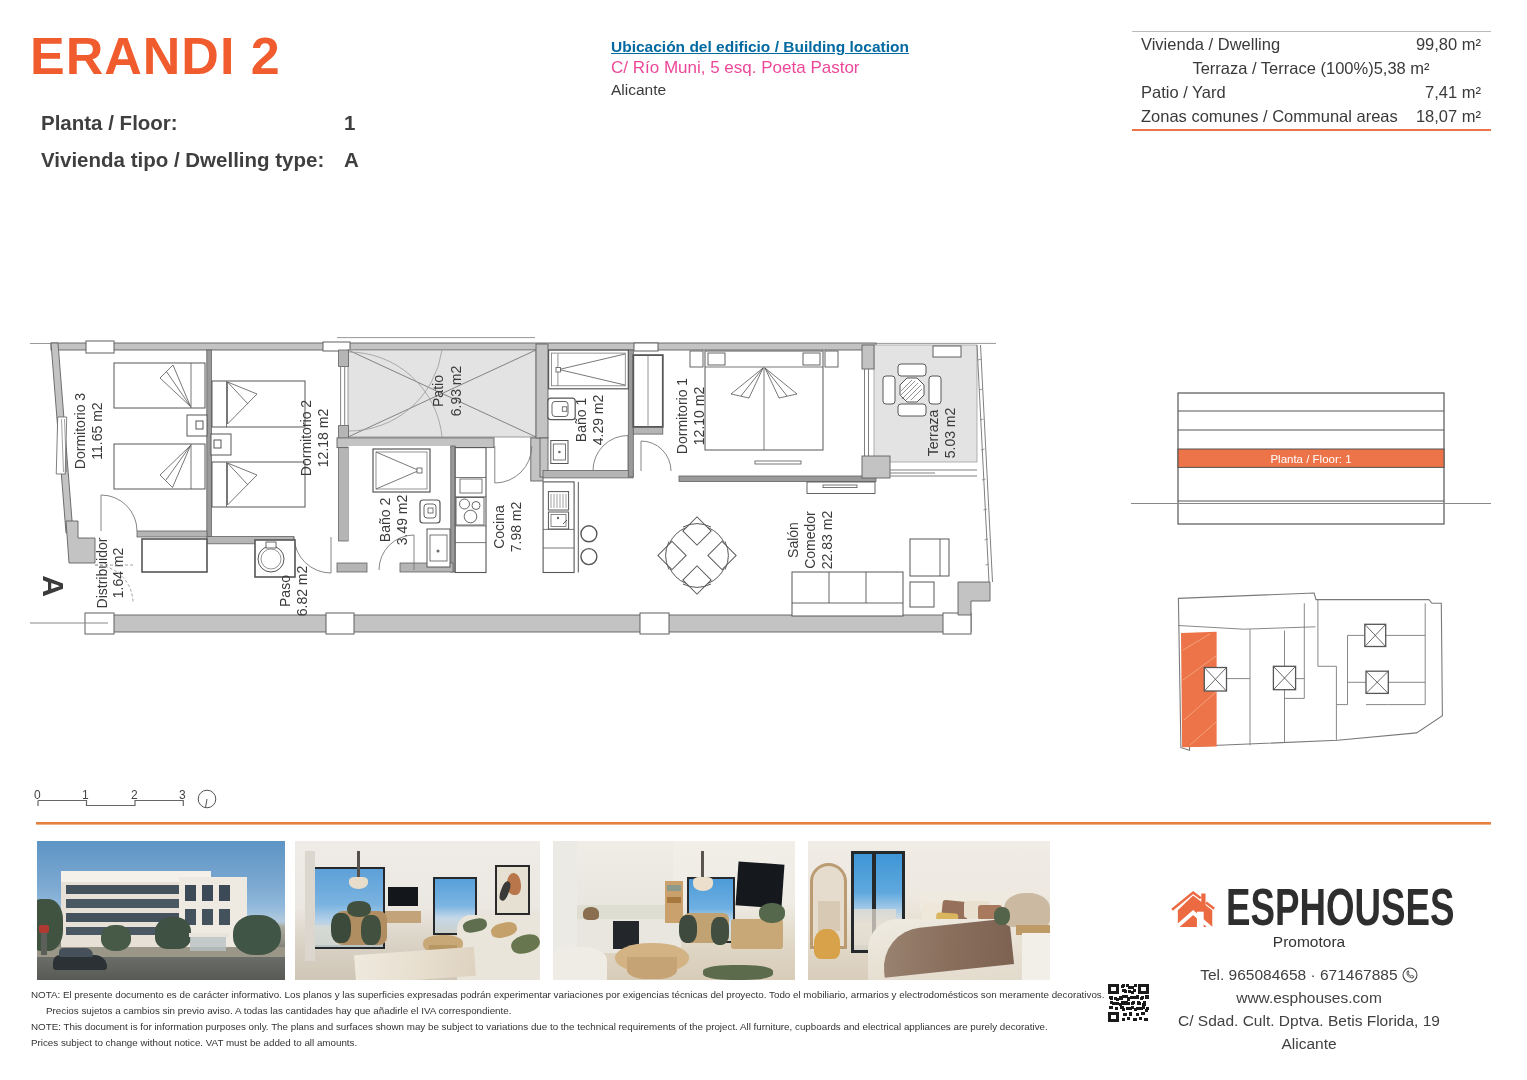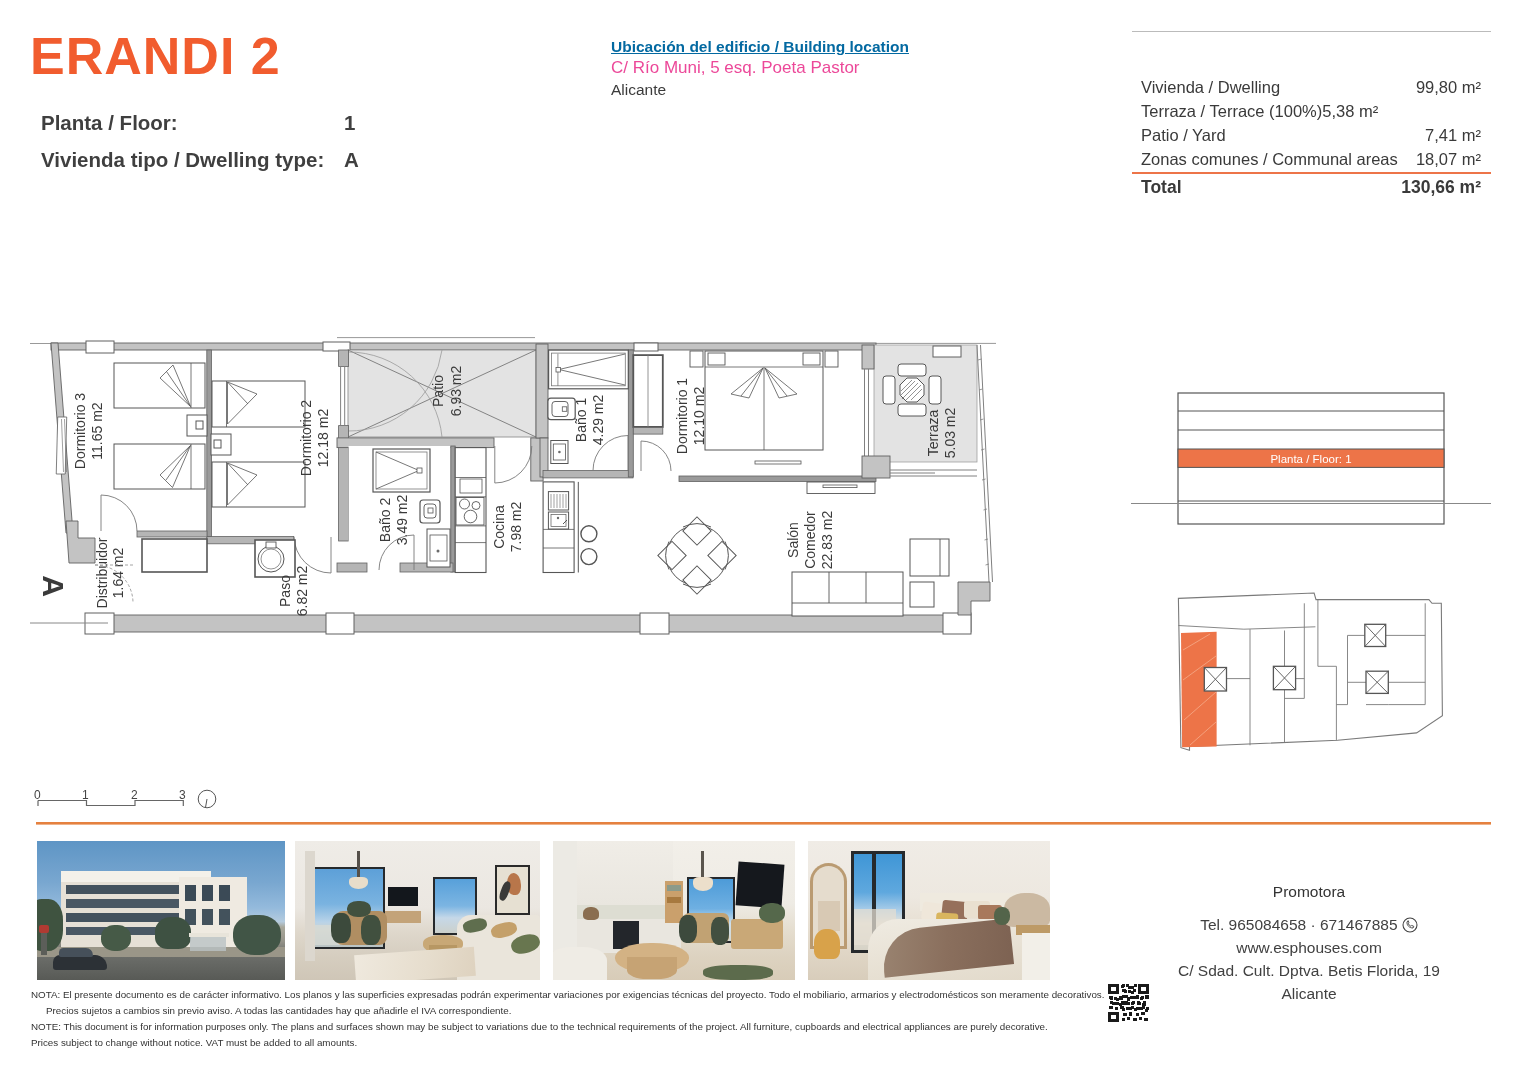--- a/index.html
+++ b/index.html
@@ -23,45 +23,41 @@
 <div class="abs" style="left:611px;top:38px;font-size:15.5px;font-weight:bold;text-decoration:underline;color:#0369a1;">Ubicación del edificio / Building location</div>
 
 <div class="abs" style="left:611px;top:58px;font-size:17px;color:#ec4899;">C/ Río Muni, 5 esq. Poeta Pastor</div>
 
 <div class="abs" style="left:611px;top:81px;font-size:15.5px;color:#3b3b3b;">Alicante</div>
 
 <div class="abs" style="left:1132px;top:31px;width:359px;">
   <div style="height:1px;background:#bbb;"></div>
 
 
-  <div style="font-size:16.5px;height:24px;line-height:24px;padding:0 10px 0 9px;display:flex;justify-content:space-between;margin-top:43px;">
+  <div style="font-size:16.5px;height:24px;line-height:24px;padding:0 10px 0 9px;display:flex;justify-content:space-between;">
       <span>Vivienda / Dwelling</span>
       <span>99,80 m²</span>
     </div>
 
-  <div style="font-size:16.5px;height:24px;line-height:24px;padding:0 10px 0 9px;display:flex;justify-content:flex-start;">
+  <div style="font-size:16.5px;height:24px;line-height:24px;padding:0 10px 0 9px;display:flex;justify-content:center;">
       <span>Terraza / Terrace (100%)</span>
       <span>5,38 m²</span>
     </div>
 
   <div style="font-size:16.5px;height:24px;line-height:24px;padding:0 10px 0 9px;display:flex;justify-content:space-between;">
       <span>Patio / Yard</span>
       <span>7,41 m²</span>
     </div>
 
   <div style="font-size:16.5px;height:24px;line-height:24px;padding:0 10px 0 9px;display:flex;justify-content:space-between;">
       <span>Zonas comunes / Communal areas</span>
       <span>18,07 m²</span>
     </div>
   <div style="height:2px;background:#ed7448;margin-top:1px;"></div>
 
-  <div style="font-size:17.5px;font-weight:bold;height:26px;line-height:26px;padding:0 10px 0 9px;display:flex;justify-content:space-between;">
-      <span>Total</span>
-      <span>130,66 m²</span>
-    </div>
 </div>
 
 <svg class="abs" style="left:0;top:0;" width="1527" height="1080" viewBox="0 0 1527 1080" font-family="Liberation Sans, sans-serif" fill="none">
 
 <g>
       <path d="M30 343.5 H51 M337 337.6 H535 M876 343.4 H996" stroke="#999" stroke-width="1"></path>
     </g>
 
 <g>
       <rect x="51" y="343" width="825" height="7" fill="#c3c3c3" stroke="#616161" stroke-width="0.9"></rect>
@@ -727,20 +723,32 @@
 <div class="abs" style="left:31px;top:989px;font-size:9.8px;color:#333;">NOTA: El presente documento es de carácter informativo. Los planos y las superficies expresadas podrán experimentar variaciones por exigencias técnicas del proyecto. Todo el mobiliario, armarios y electrodomésticos son meramente decorativos.</div>
 
 <div class="abs" style="left:46px;top:1005px;font-size:9.8px;color:#333;">Precios sujetos a cambios sin previo aviso. A todas las cantidades hay que añadirle el IVA correspondiente.</div>
 
 <div class="abs" style="left:31px;top:1021px;font-size:9.8px;color:#333;">NOTE: This document is for information purposes only. The plans and surfaces shown may be subject to variations due to the technical requirements of the project. All furniture, cupboards and electrical appliances are purely decorative.</div>
 
 <div class="abs" style="left:31px;top:1037px;font-size:9.8px;color:#333;">Prices subject to change without notice. VAT must be added to all amounts.</div>
 
 <div class="abs" style="left:1129px;top:876px;width:360px;text-align:center;">
 
+  <div style="position:relative;height:50px;">
+
+    <svg class="abs" style="left:39px;top:7px;" width="56" height="44" viewBox="0 0 58 46">
+      <path d="M26 13 L46 28.5 L46 46 L10 46 L10 28.5 Z" fill="#ec6a41"></path>
+      <path d="M7 47.5 L26 31 L45 47.5" stroke="#fff" stroke-width="4" fill="none"></path>
+      <rect x="30" y="30" width="7" height="16" fill="#fff"></rect>
+      <path d="M34.5 11 h4.5 v12 h-4.5 Z" fill="#ec6a41"></path>
+      <path d="M4 28 L26 10 L34 16 M39.5 20.5 L48 27" stroke="#ec6a41" stroke-width="2.6" fill="none"></path>
+    </svg>
+
+    <div class="abs" style="left:97px;top:2px;font-size:51px;font-weight:bold;color:#2e2e2e;transform:scaleX(0.72);transform-origin:0 0;white-space:nowrap;">ESPHOUSES</div>
+  </div>
 
   <div style="font-size:15.5px;color:#333;margin-top:7px;">Promotora</div>
 
   <div style="font-size:15.5px;color:#414141;margin-top:15px;white-space:nowrap;">Tel. 965084658 · 671467885 <svg width="16" height="16" viewBox="0 0 24 24" style="vertical-align:-3px">
         <circle cx="12" cy="12" r="10.5" fill="none" stroke="#414141" stroke-width="1.6"></circle>
         <path d="M7.5 7.5 c-0.5 5 3.5 9 9 9 l1.2-2.5 -3.2-1.3 -1.2 1.2 c-2-1-3-2-4-4 l1.2-1.2 -1.3-3.2 Z" fill="none" stroke="#414141" stroke-width="1.4" stroke-linejoin="round"></path>
       </svg></div>
 
   <div style="font-size:15.5px;color:#414141;margin-top:5px;">www.esphouses.com</div>
 

